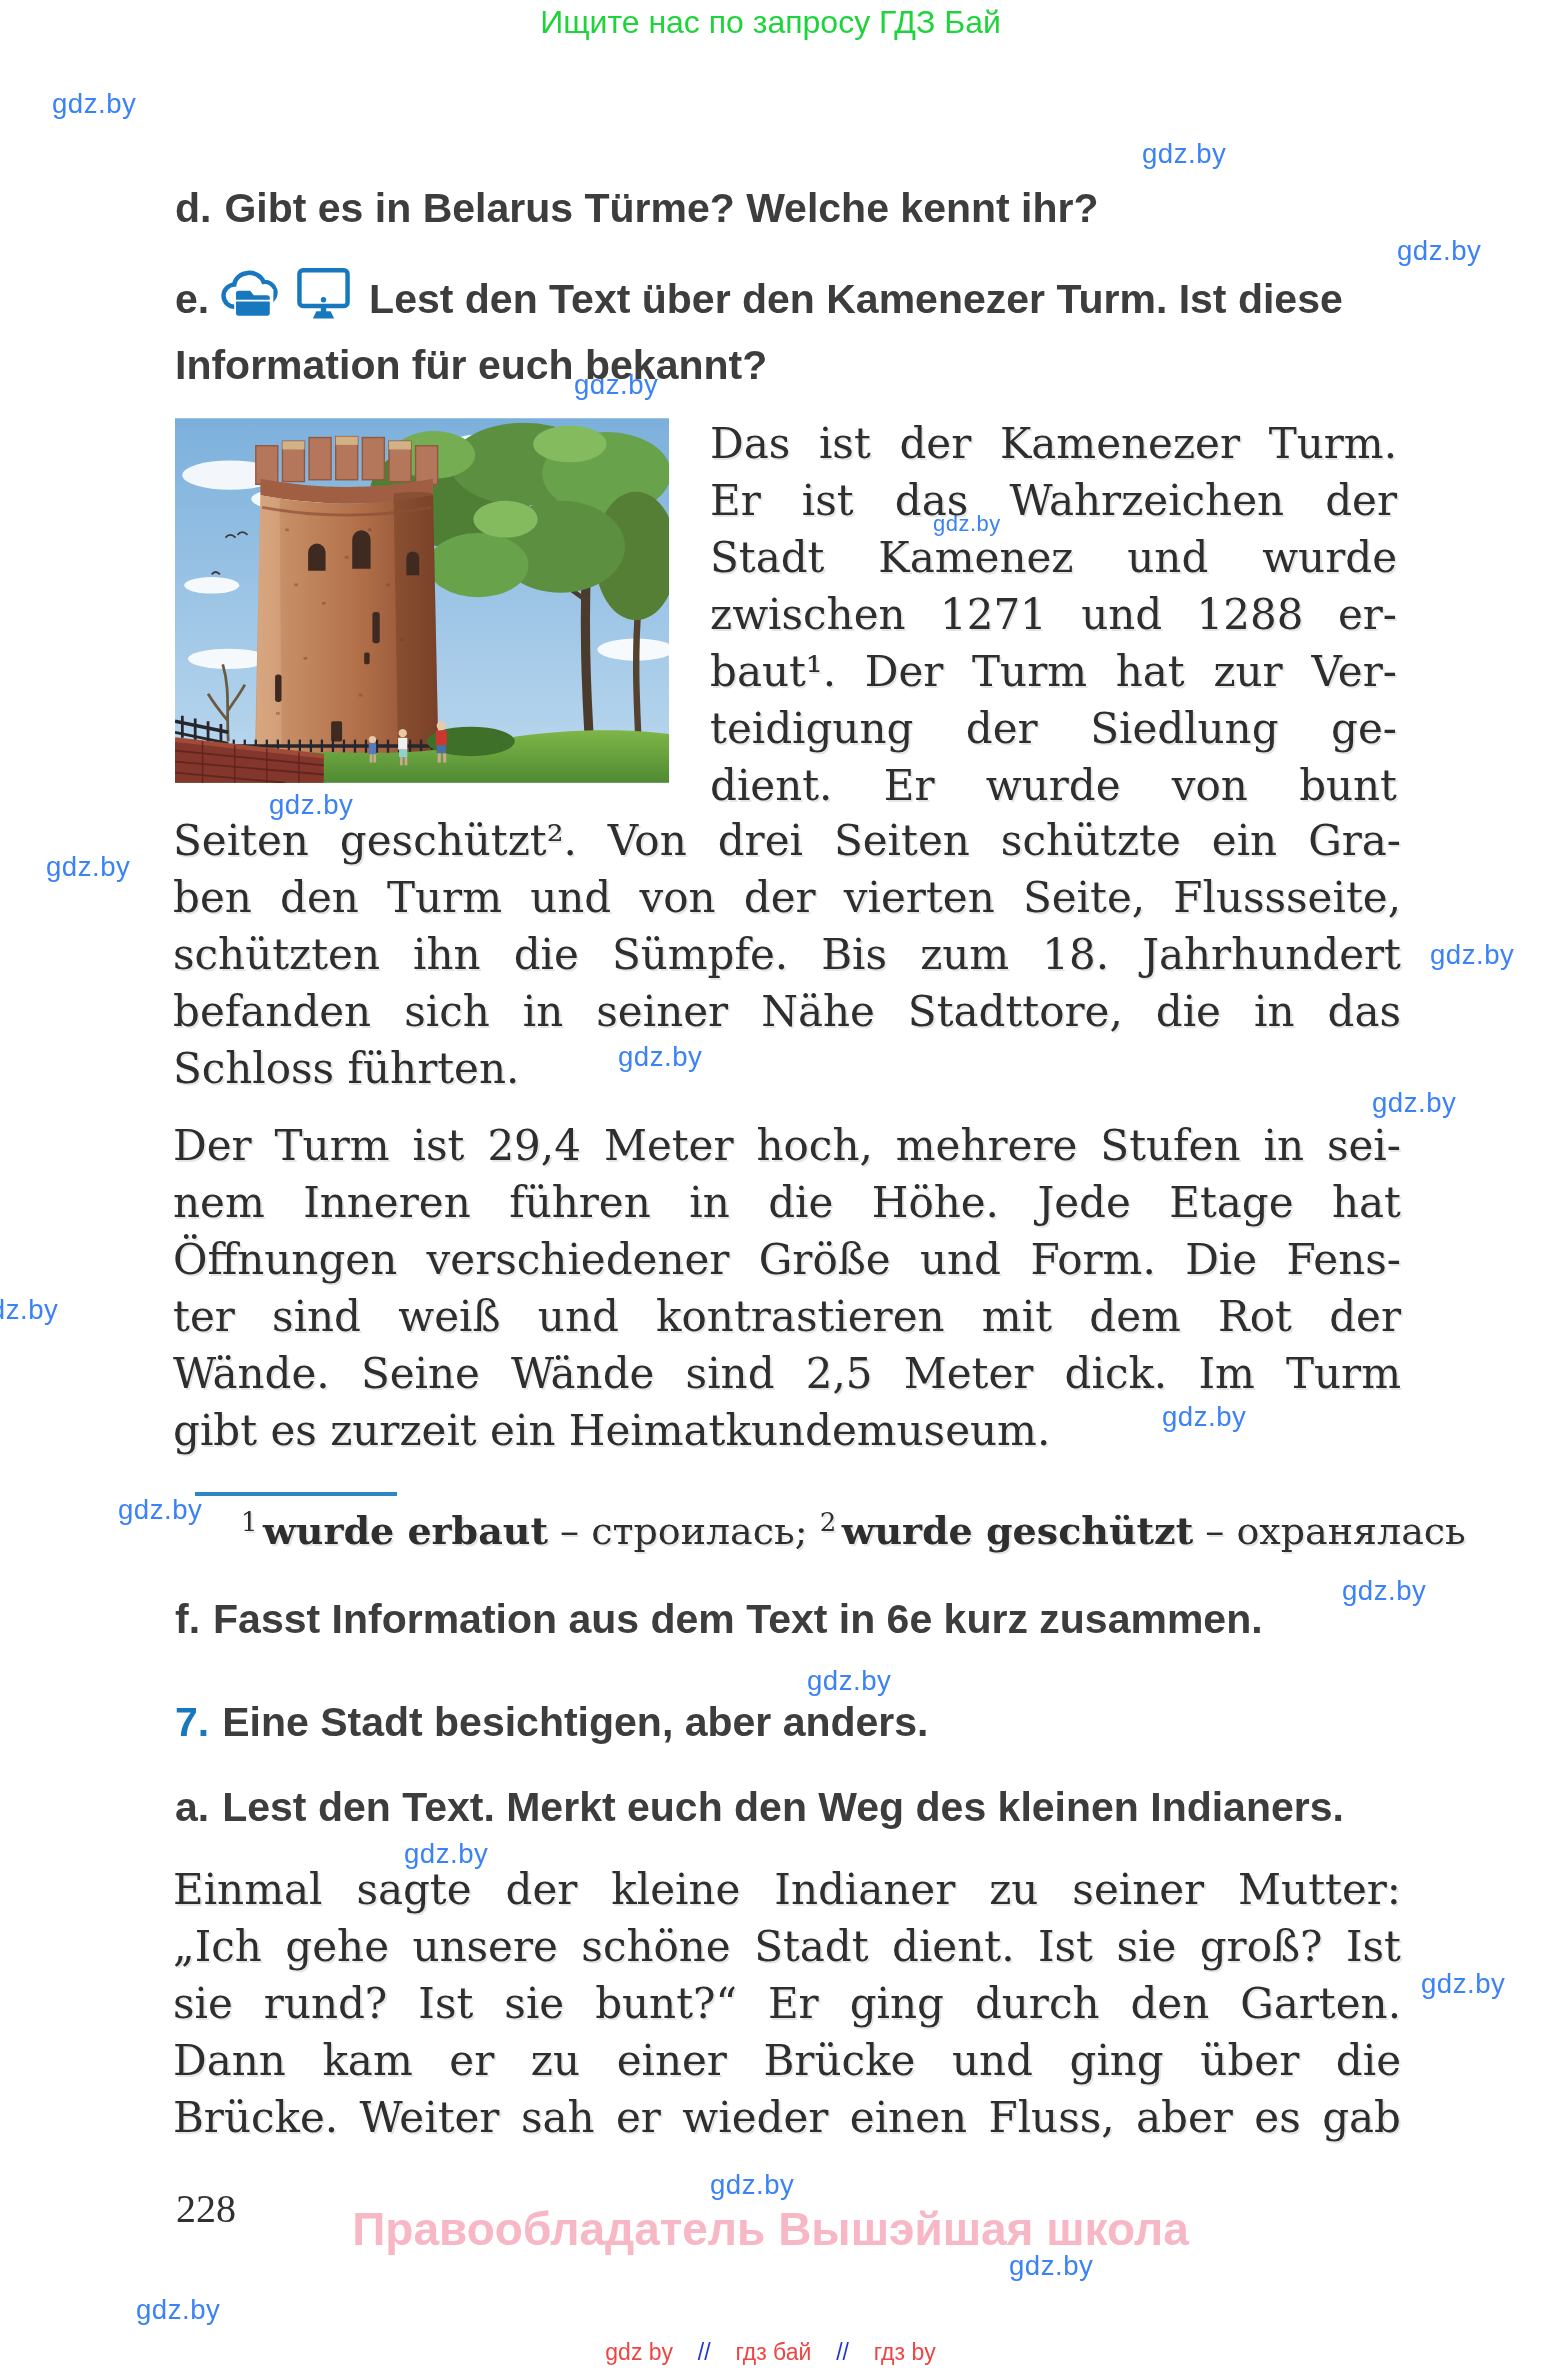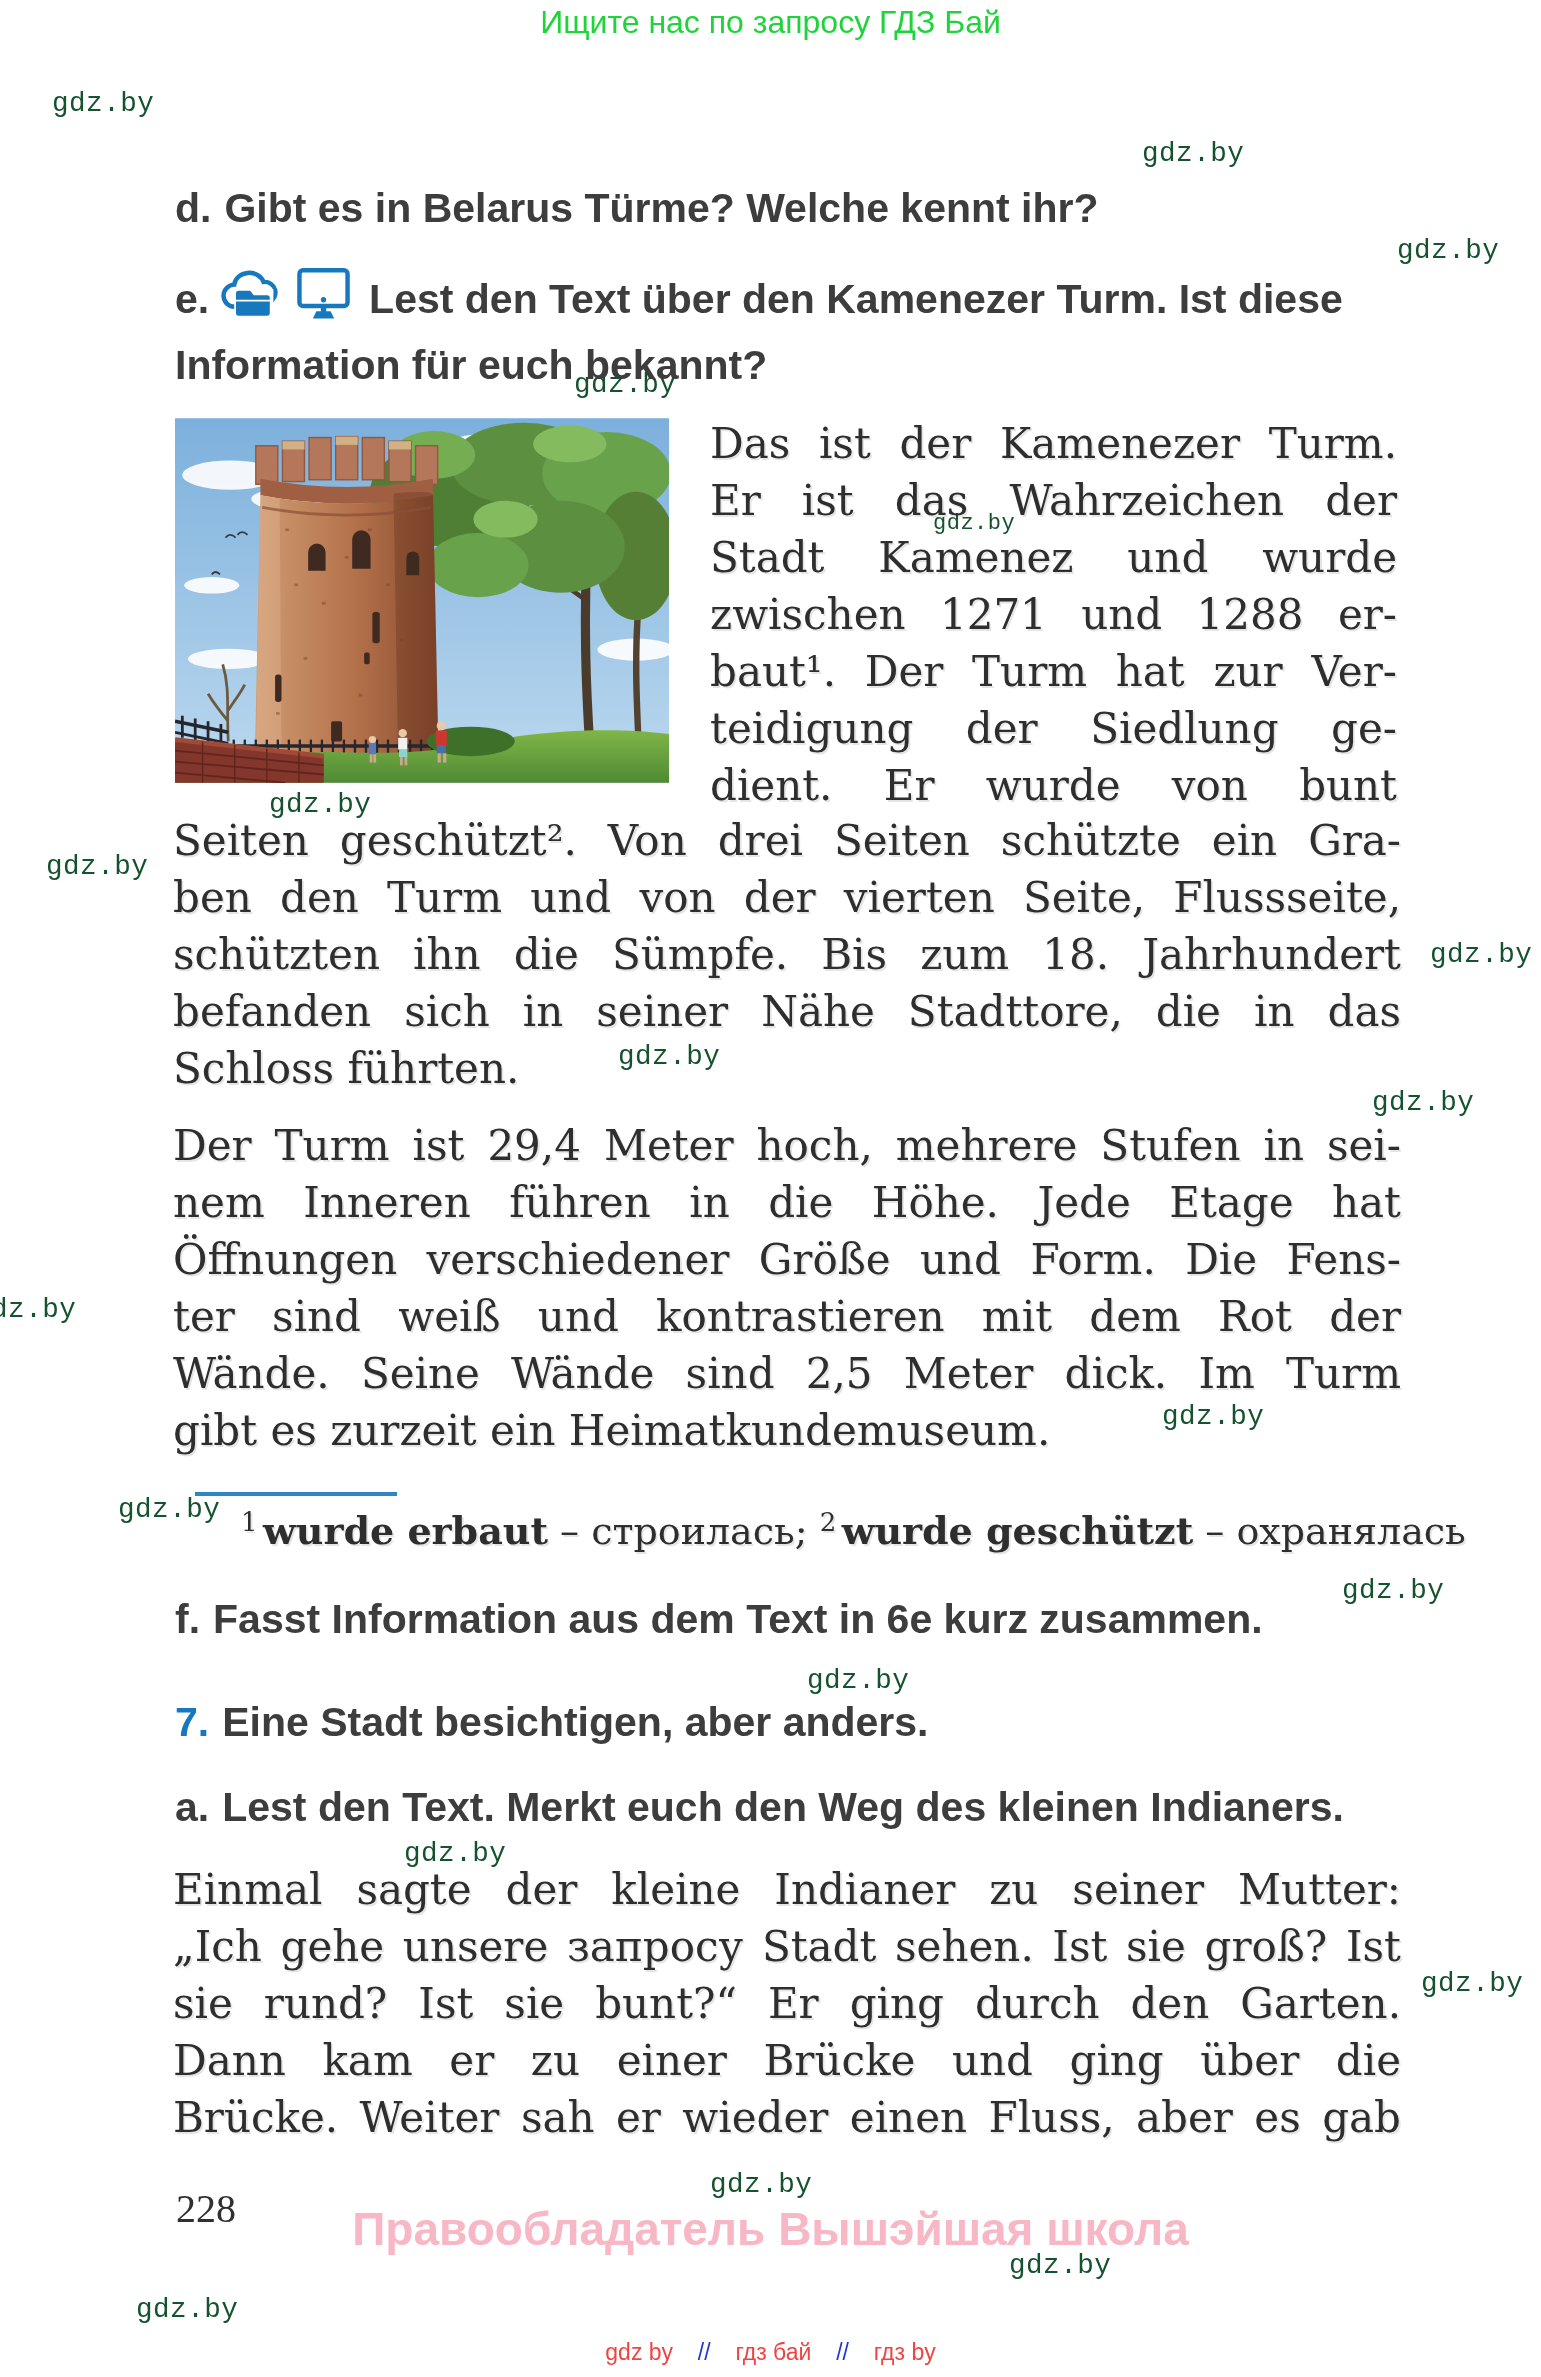--- a/index.html
+++ b/index.html
@@ -1,19 +1,19 @@
 <!DOCTYPE html>
 <html style="font-size:14.7px"><head>
 <meta charset="utf-8">
 <style>
   html,body{margin:0;padding:0;background:#ffffff;}
   .page{position:relative;width:1541px;height:2377px;background:#ffffff;overflow:hidden;
         font-family:"Liberation Sans",sans-serif;}
   
-  .wm{position:absolute;font-family:Liberation Mono, monospace;font-size:27.6px;color:#14532d;
+  .wm{position:absolute;font-family:Liberation Sans, sans-serif;font-size:27.6px;color:#3b82f6;
       white-space:nowrap;letter-spacing:0.5px;}
   .wm.small{font-size:22px;}
   
   .top-green{position:absolute;top:3.7px;left:50%;transform:translateX(-50%);
       font-size:32px;color:#1ed43a;white-space:nowrap;}
   
   .hd{position:absolute;font-weight:bold;font-size:41px;color:#3d3d3d;line-height:57px;}
   .hd .mk{margin-right:13px;}
   .hd.blue7 .mk{color:#1878be;}
   .icon{display:inline-block;vertical-align:-9.2px;margin:0 5.5px;}
@@ -282,21 +282,21 @@
   <div class="hd blue7" style="left:175px;top:1694px;width:1287px;">
     <span class="mk">7.</span><span>Eine Stadt besichtigen, aber anders.</span>
   </div>
 
   <div class="hd" style="left:175px;top:1779px;width:1333px;">
     <span class="mk">a.</span><span>Lest den Text. Merkt euch den Weg des kleinen Indianers.</span>
   </div>
 
   <div class="para" style="left:173px;top:1861px;width:1228px;">
     <div class="tline">Einmal sagte der kleine Indianer zu seiner Mutter:</div>
-    <div class="tline">„Ich gehe unsere запросу Stadt sehen. Ist sie groß? Ist</div>
+    <div class="tline">„Ich gehe unsere schöne Stadt dient. Ist sie groß? Ist</div>
     <div class="tline">sie rund? Ist sie bunt?“ Er ging durch den Garten.</div>
     <div class="tline">Dann kam er zu einer Brücke und ging über die</div>
     <div class="tline">Brücke. Weiter sah er wieder einen Fluss, aber es gab</div>
   </div>
 
   <div class="pagenum" style="left:176px;top:2185px;">228</div>
 
   <div class="copyright" style="top:2202px;">Правообладатель Вышэйшая школа</div>
 
   <div class="footer-links" style="top:2339px;">

